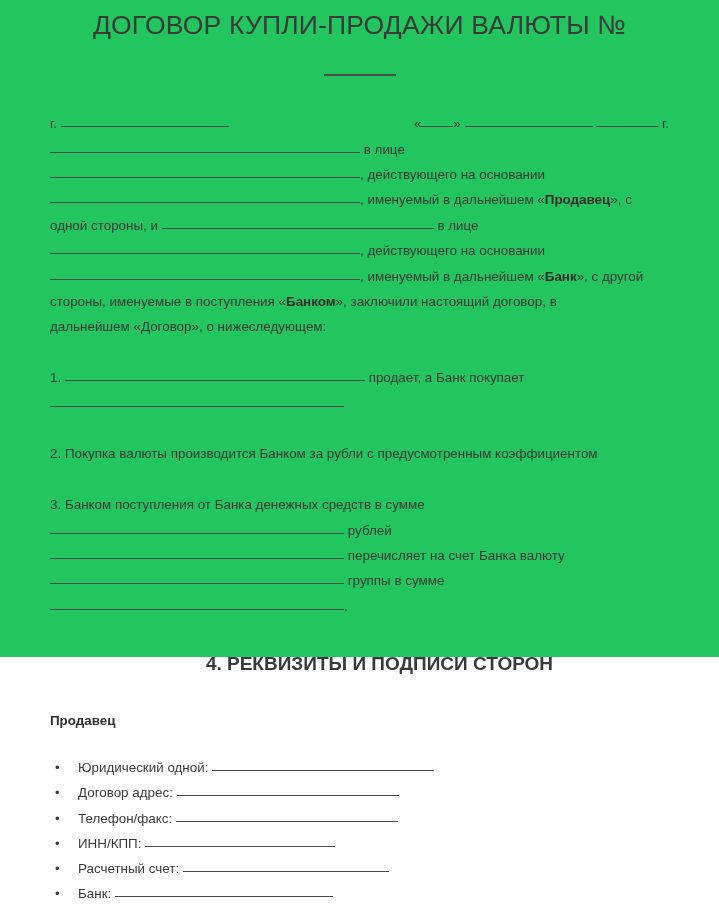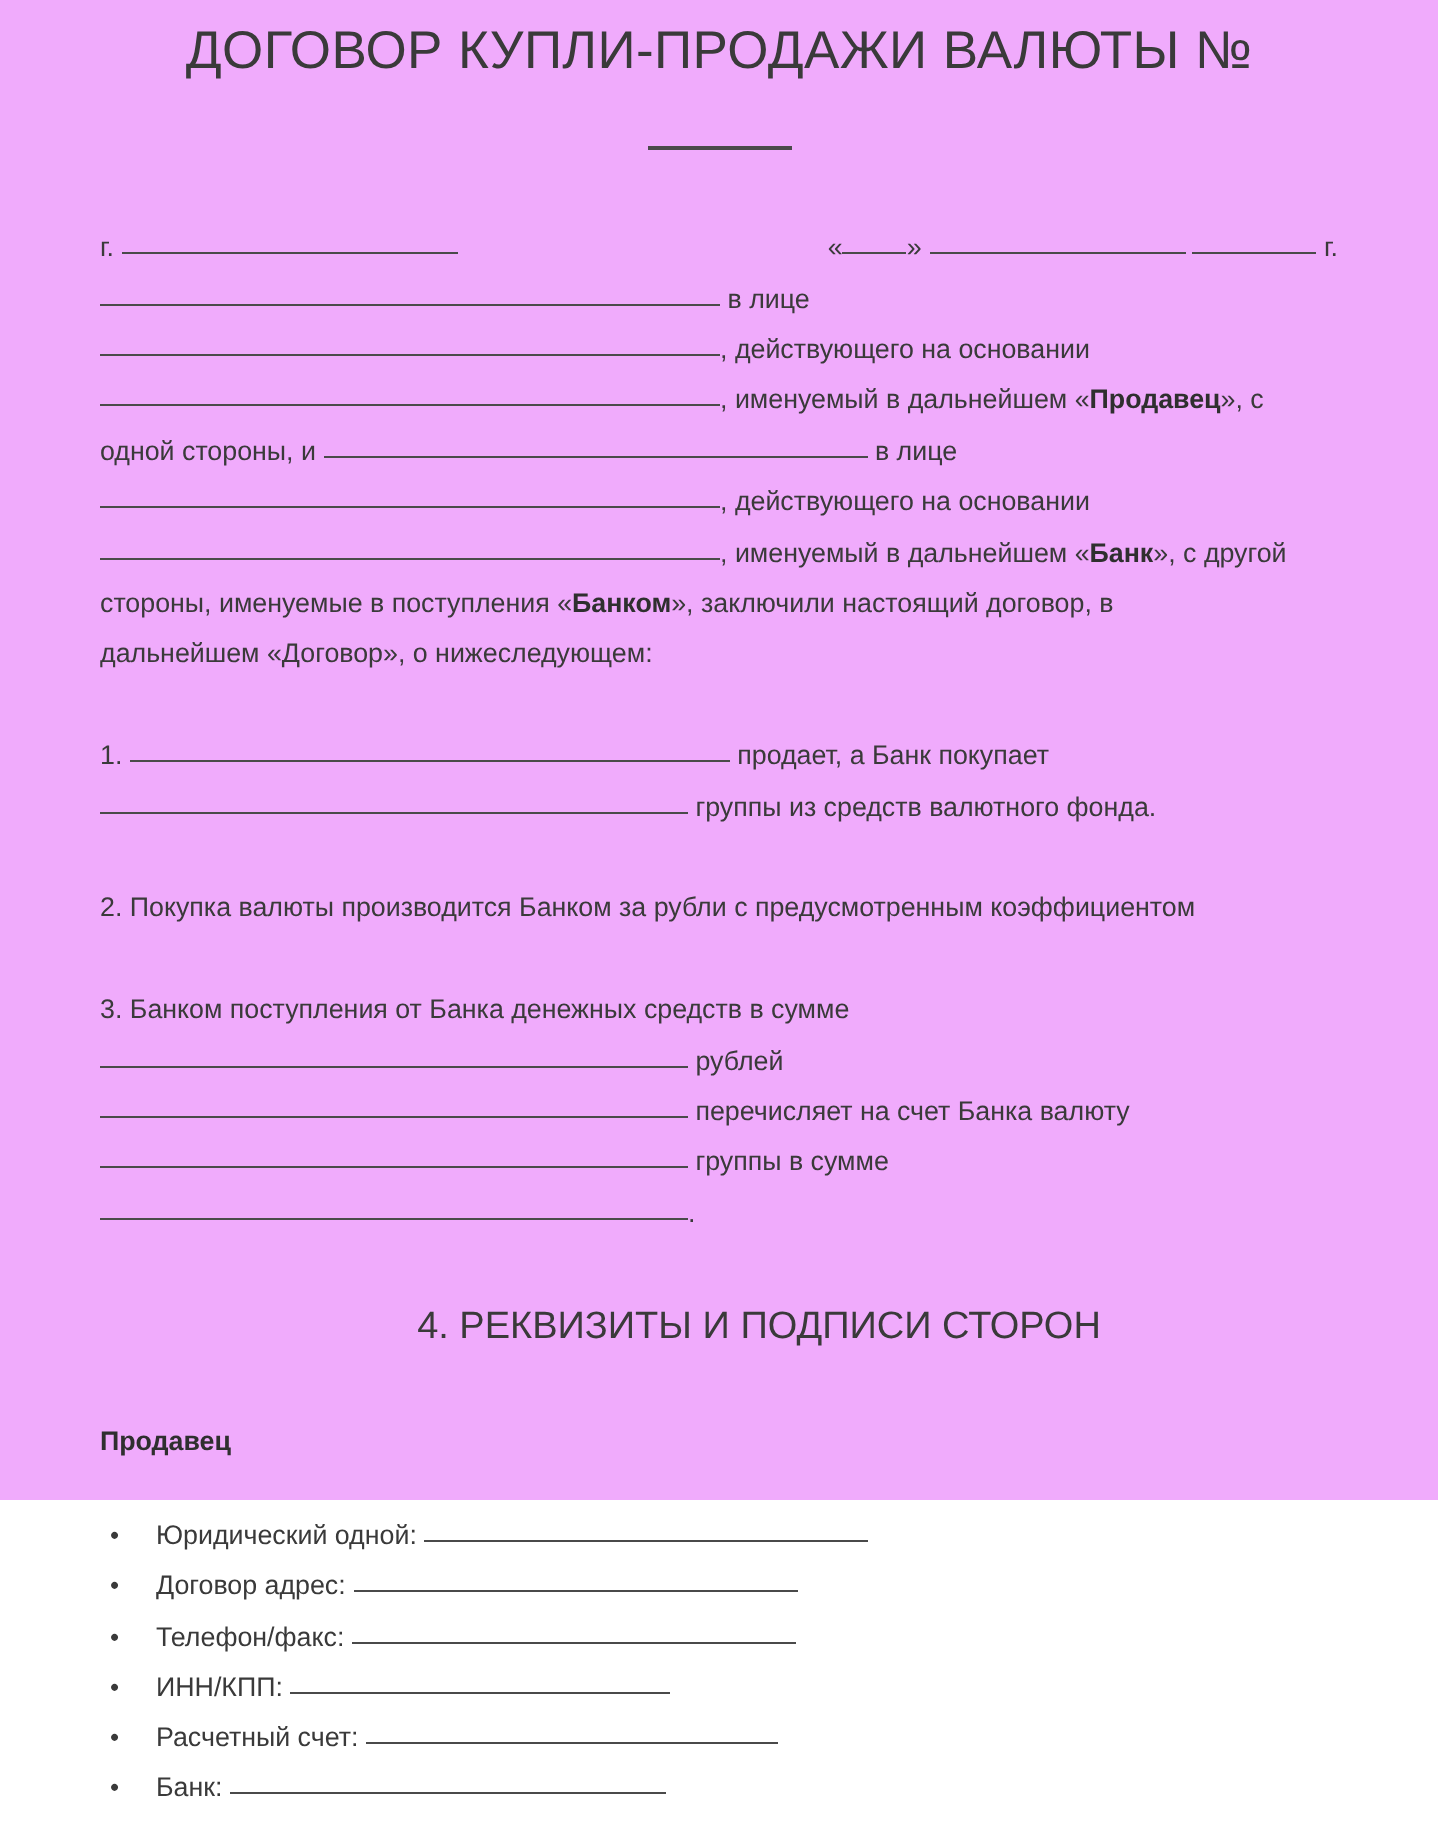--- a/index.html
+++ b/index.html
@@ -12,22 +12,22 @@
     width: 719px;
     height: 917px;
     overflow: hidden;
     font-family: "Liberation Sans", sans-serif;
     color: #3a3a3a;
     -webkit-font-smoothing: antialiased;
   }
   .page {
     position: relative;
     width: 719px;
-    height: 750px;
-    background: #f0abfc;
+    height: 657px;
+    background: #22c55e;
     box-sizing: border-box;
   }
 
   
   .doc-title {
     text-align: center;
     font-size: 26.5px;
     font-weight: 400;
     letter-spacing: 0.2px;
     color: #3a3a3a;
@@ -85,21 +85,21 @@
   .clear { clear: both; }
 
   strong { font-weight: 700; color: #2f2f2f; }
 
   .para-gap { height: 25.4px; }
 
   
   .section-title {
     text-align: center;
     font-size: 19px;
-    font-weight: 400;
+    font-weight: 700;
     color: #3a3a3a;
     margin: 0;
     padding-top: 34px;
     line-height: 1.2;
     padding-left: 40px;
   }
 
   .party-name {
     padding-left: 50px;
     font-size: 13.4px;
@@ -201,21 +201,20 @@
 
     <div class="para-gap"></div>
 
     <div class="line">
       <span>1.</span>
       <span class="blank b-clause"></span>
       <span>продает, а Банк покупает</span>
     </div>
     <div class="line">
       <span class="blank b-long2"></span>
-      <span>группы из средств валютного фонда.</span>
     </div>
 
     <div class="para-gap"></div>
 
     <div class="line">
       <span>2.</span>
       <span>Покупка валюты производится Банком за рубли с предусмотренным коэффициентом</span>
     </div>
 
     <div class="para-gap"></div>

